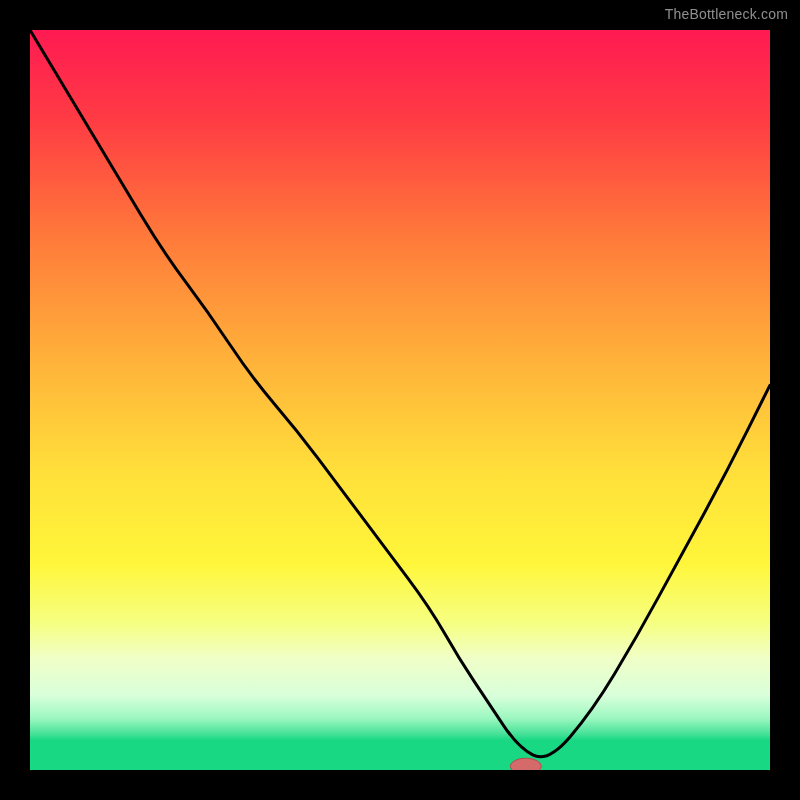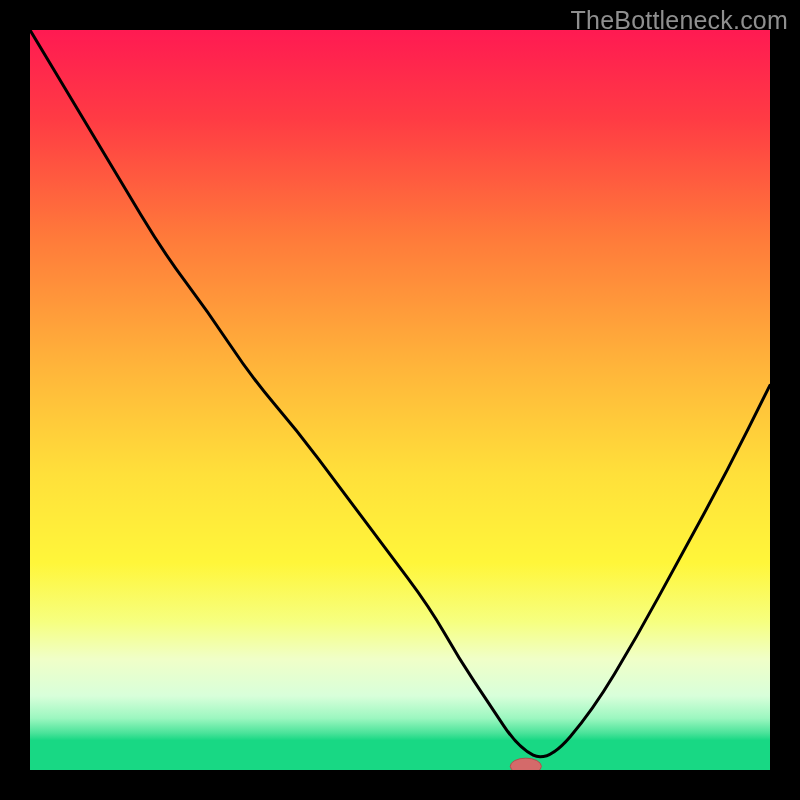--- a/index.html
+++ b/index.html
@@ -24,21 +24,21 @@
     left: 30px;
     top: 30px;
     width: 740px;
     height: 740px;
   }
   .watermark {
     position: absolute;
     top: 6px;
     right: 12px;
     font-family: Arial, Helvetica, sans-serif;
-    font-size: 25px;
+    font-size: 14px;
     font-weight: 500;
     color: #8f8f8f;
     letter-spacing: 0.2px;
   }
   svg {
     display: block;
   }
 </style>
 </head>
 <body>

